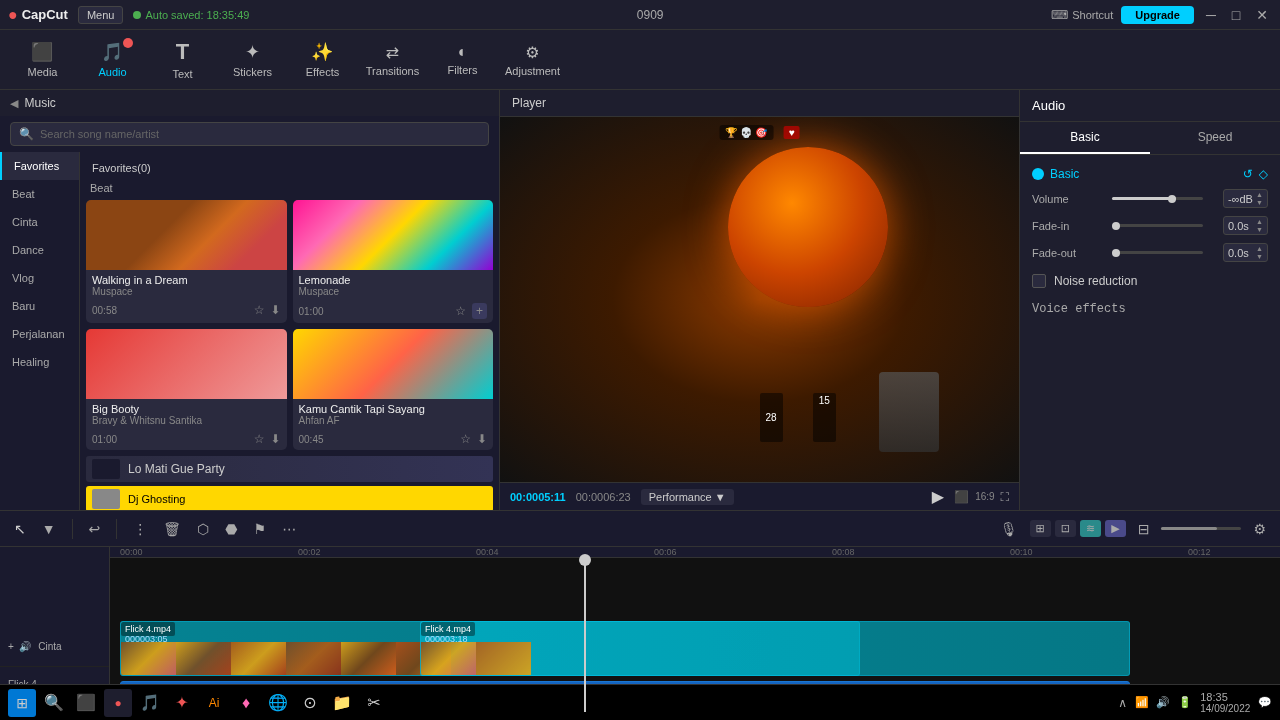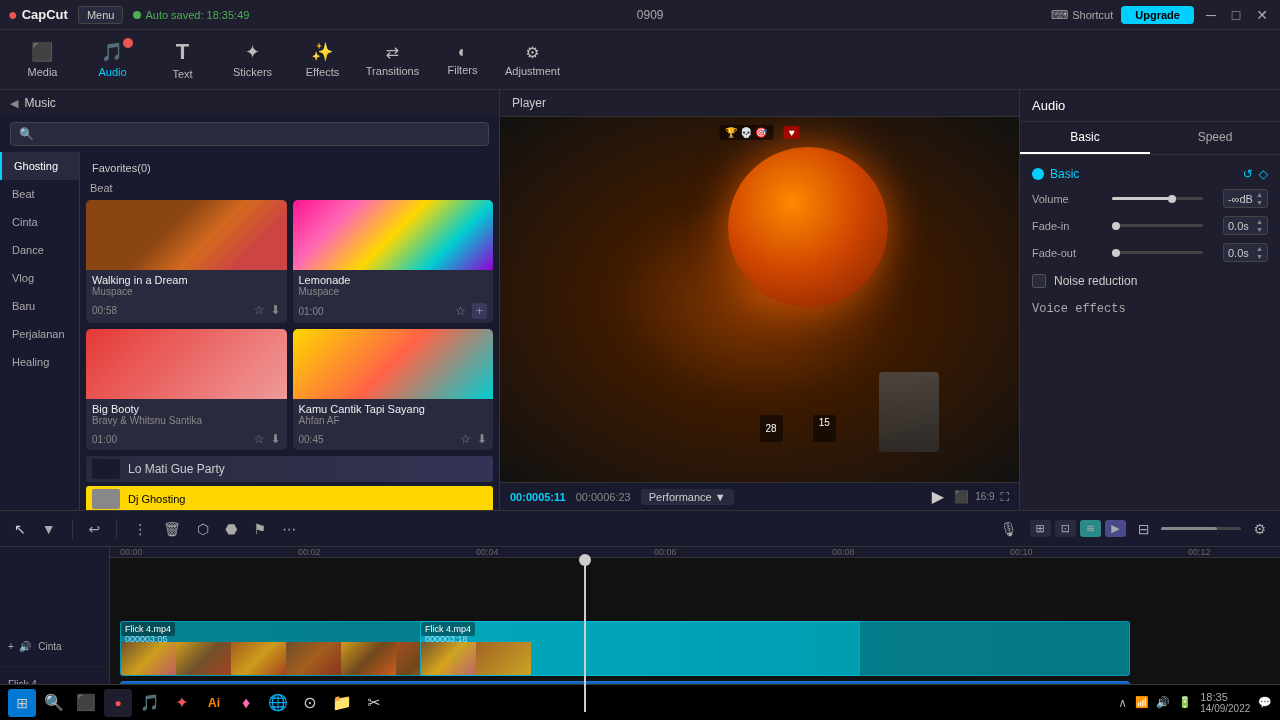--- a/index.html
+++ b/index.html
@@ -192,25 +192,26 @@
 
 <div id="main">
 
   <div id="left-panel">
     <div id="music-header">
       <span style="color:#888; font-size:11px;">◀</span>
       <span style="margin-left:6px; font-size:12px; color:#ccc;">Music</span>
     </div>
     <div id="search-bar">
       <span style="color:#666; font-size:12px;">🔍</span>
+      <input type="text" placeholder="Search song name/artist" style="">
     </div>
     <div id="left-inner">
 
       <div id="cat-tabs">
-        <div class="cat-tab active">Ghosting</div>
+        <div class="cat-tab active">Favorites</div>
         <div class="cat-tab">Beat</div>
         <div class="cat-tab">Cinta</div>
         <div class="cat-tab">Dance</div>
         <div class="cat-tab">Vlog</div>
         <div class="cat-tab">Baru</div>
         <div class="cat-tab">Perjalanan</div>
         <div class="cat-tab">Healing</div>
       </div>
 
       <div id="music-cards">
@@ -301,21 +302,21 @@
 
         <div style="position:absolute; top:30px; left:50%; transform:translateX(-20%); width:160px; height:160px; border-radius:50%; background:radial-gradient(circle at 40% 35%, #ff8800, #cc4400, #7a2000); box-shadow: 0 0 40px #ff6600aa;"></div>
 
         <div style="position:absolute; bottom:30px; right:80px; width:60px; height:80px; background:linear-gradient(180deg,#555,#333); border-radius:4px; opacity:0.7;"></div>
 
         <div style="position:absolute; top:8px; left:50%; transform:translateX(-50%); display:flex; gap:10px; align-items:center;">
           <div style="background:rgba(0,0,0,0.5); padding:2px 6px; border-radius:3px; font-size:10px; color:#fff;">🏆 💀 🎯</div>
           <div style="background:rgba(200,0,0,0.7); padding:1px 5px; border-radius:2px; font-size:10px; color:#fff;">♥</div>
         </div>
         <div style="position:absolute; bottom:40px; left:50%; display:flex; gap:30px;">
-          <div style="background:rgba(0,0,0,0.5); color:#fff; font-size:10px; padding:8px 6px; border-radius:2px;">28</div>
+          <div style="background:rgba(0,0,0,0.5); color:#fff; font-size:10px; padding:19px 6px; border-radius:2px;">28</div>
           <div style="background:rgba(0,0,0,0.5); color:#fff; font-size:10px; padding:2px 6px; border-radius:2px;">15</div>
         </div>
       </div>
     </div>
     <div id="player-controls">
       <span class="time-current">00:0005:11</span>
       <span class="time-total">00:0006:23</span>
       <button class="perf-btn">
         <span>Performance</span>
         <span>▼</span>
@@ -525,21 +526,21 @@
   <div class="taskbar-icon" style="background:#1e1e2e;">
     <span style="color:#e55; font-size:12px;">●</span>
   </div>
   <div class="taskbar-icon">
     <span>🎵</span>
   </div>
   <div class="taskbar-icon">
     <span style="color:#e55;">✦</span>
   </div>
   <div class="taskbar-icon">
-    <span style="color:#ff8800; font-size:12px; font-weight:bold;">Ai</span>
+    <span style="color:#ff8800; font-size:12px; font-weight:normal;">Ai</span>
   </div>
   <div class="taskbar-icon">
     <span style="color:#ff69b4;">♦</span>
   </div>
   <div class="taskbar-icon">
     <span style="color:#0078d4;">🌐</span>
   </div>
   <div class="taskbar-icon">
     <span>⊙</span>
   </div>

